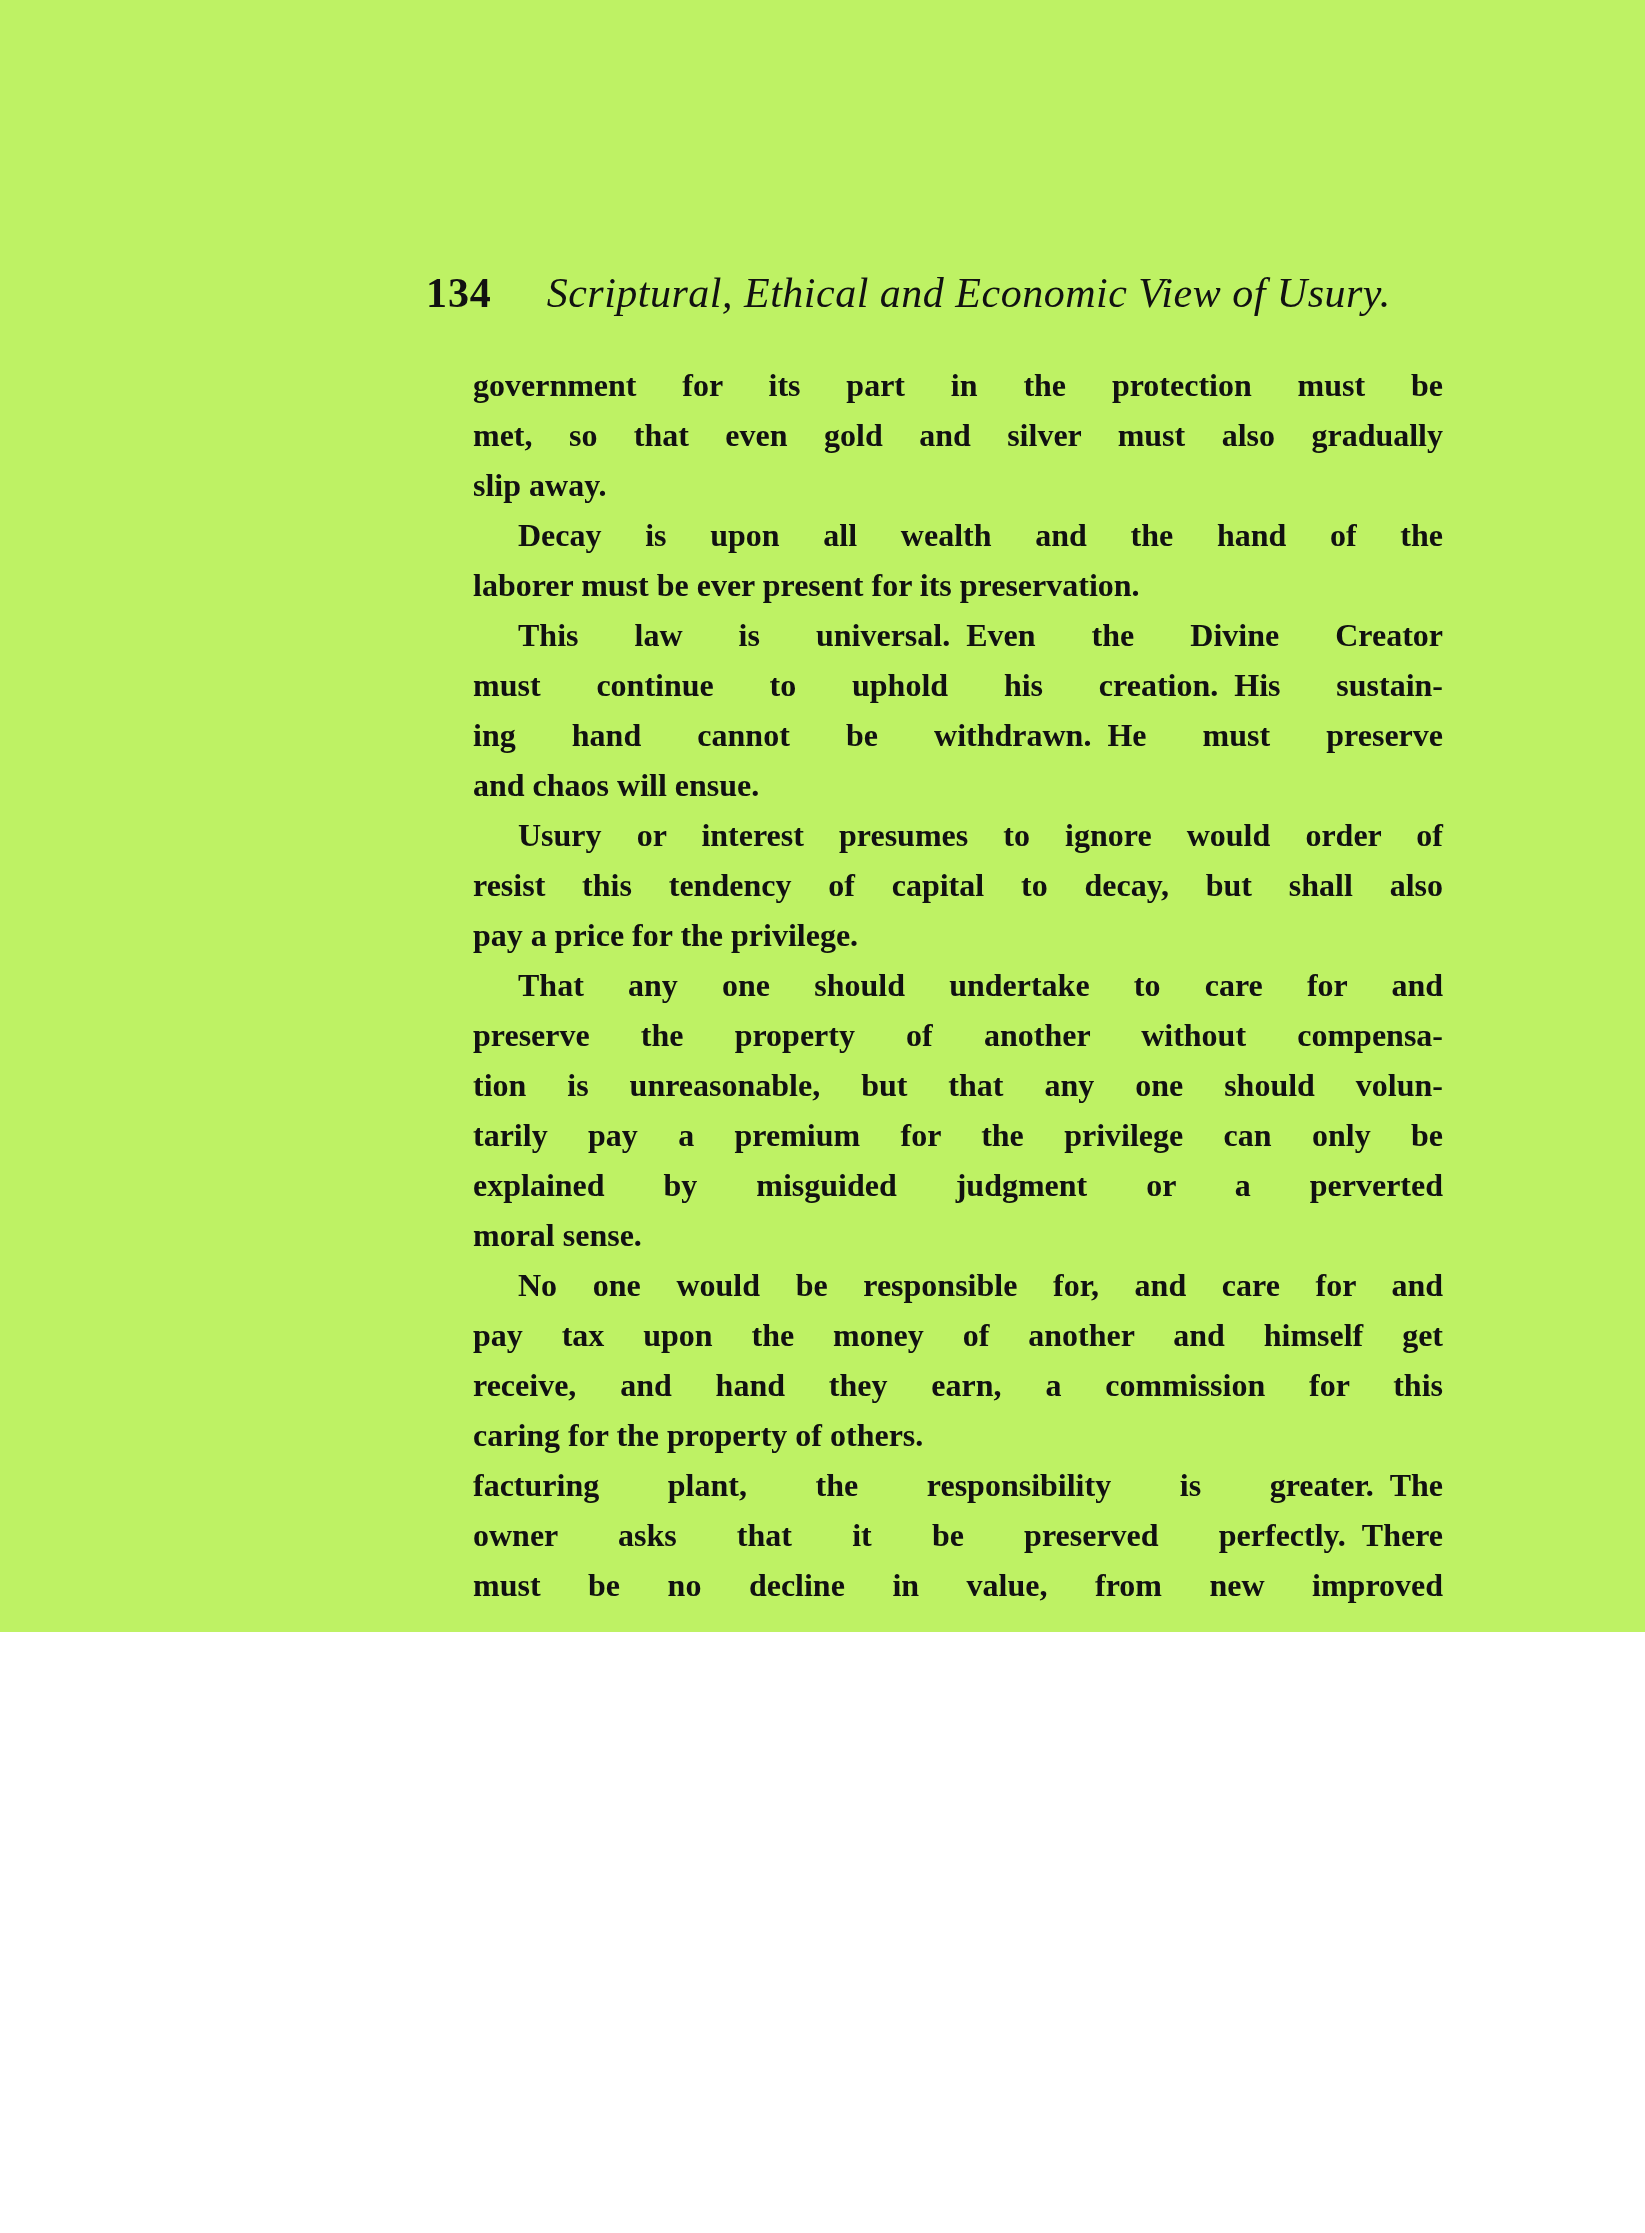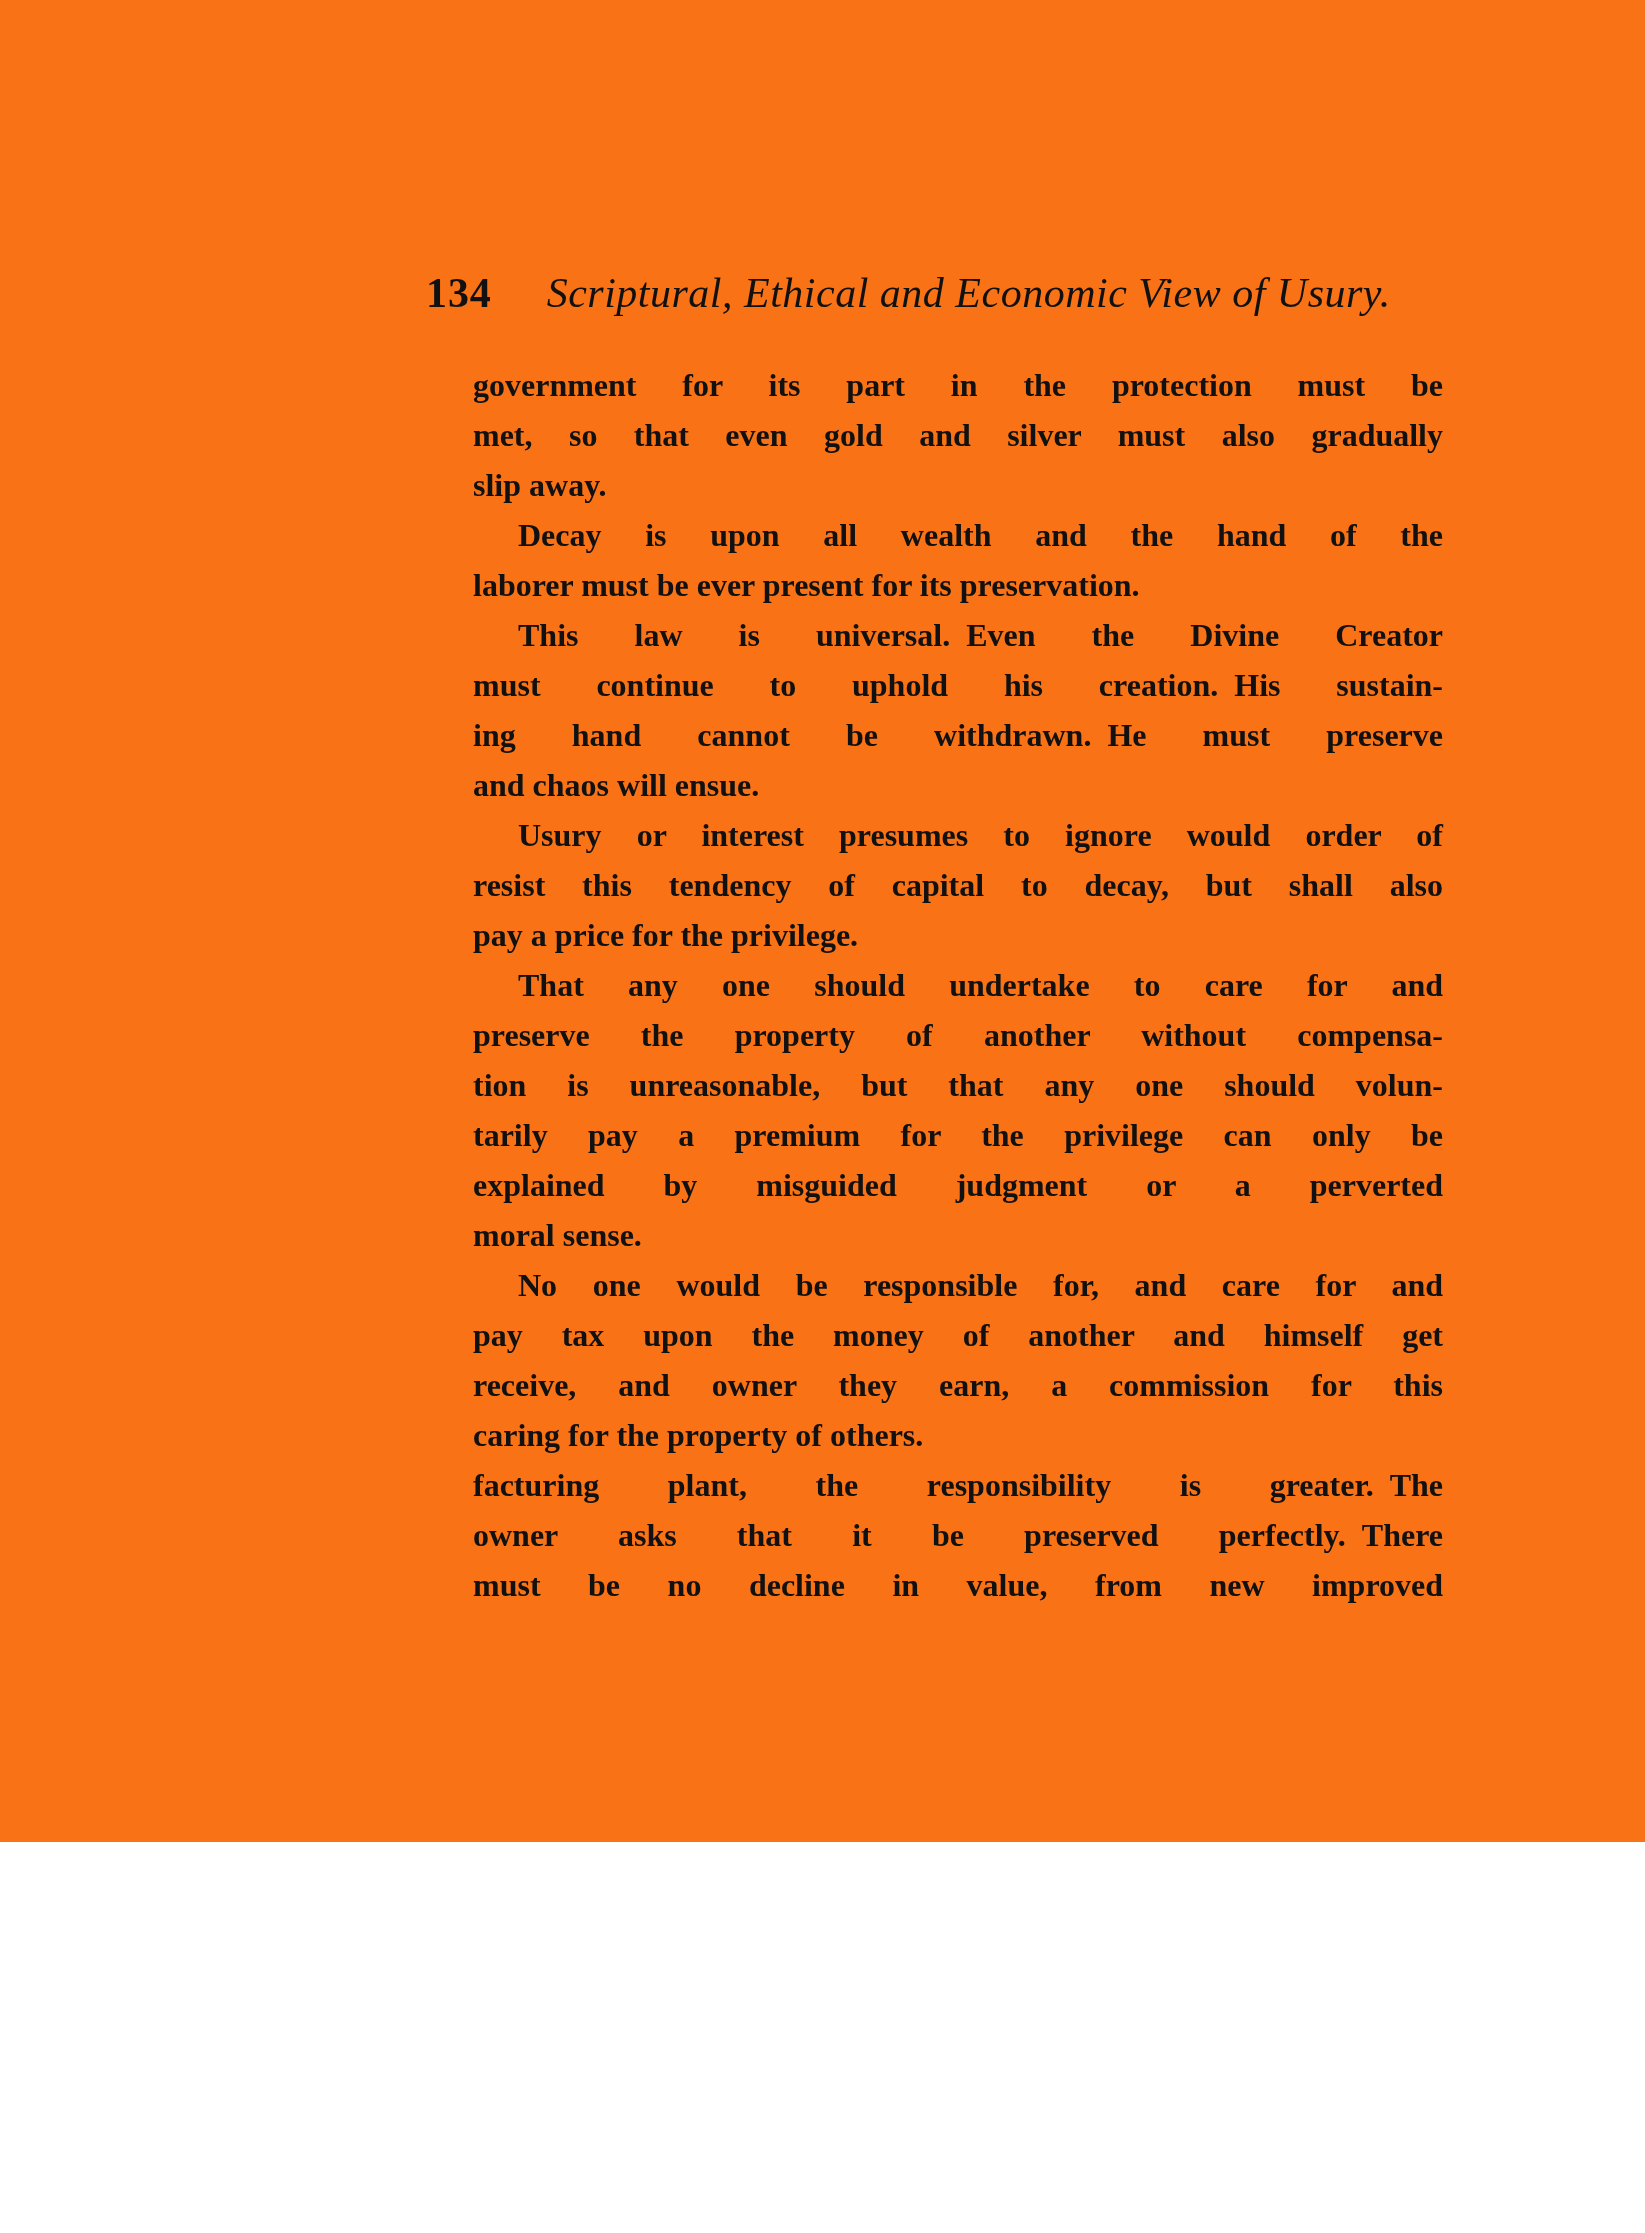--- a/index.html
+++ b/index.html
@@ -3,22 +3,22 @@
 <meta charset="utf-8">
 <style>
   html, body {
     margin: 0;
     padding: 0;
     background: #ffffff;
   }
   .page {
     position: relative;
     width: 1645px;
-    height: 1842px;
-    background: #f97316;
+    height: 1632px;
+    background: #bef264;
     color: #111111;
     font-family: "Liberation Serif", "DejaVu Serif", serif;
     overflow: hidden;
   }
   .header {
     position: absolute;
     left: 426px;
     top: 270px;
     width: 1021px;
     display: flex;
@@ -92,21 +92,21 @@
         <div class="line indent">That any one should undertake to care for and</div>
         <div class="line">preserve the property of another without compensa-</div>
         <div class="line">tion is unreasonable, but that any one should volun-</div>
         <div class="line">tarily pay a premium for the privilege can only be</div>
         <div class="line">explained by misguided judgment or a perverted</div>
         <div class="line lastline">moral sense.</div>
       </div>
       <div class="paragraph">
         <div class="line indent">No one would be responsible for, and care for and</div>
         <div class="line">pay tax upon the money of another and himself get</div>
-        <div class="line">receive, and owner they earn, a commission for this</div>
+        <div class="line">receive, and hand they earn, a commission for this</div>
         <div class="line lastline">caring for the property of others.</div>
       </div>
       <div class="paragraph">
         <div class="line">facturing plant, the responsibility is greater. The</div>
         <div class="line">owner asks that it be preserved perfectly. There</div>
         <div class="line">must be no decline in value, from new improved</div>
       </div>
     </div>
 </div>
 

